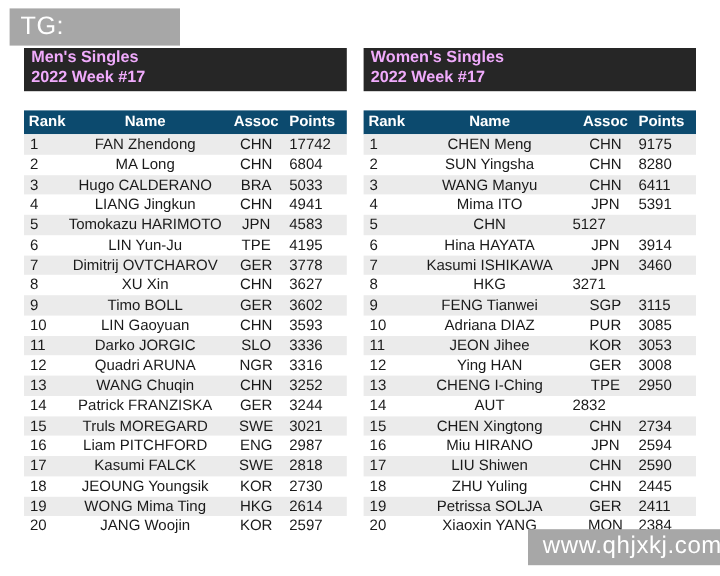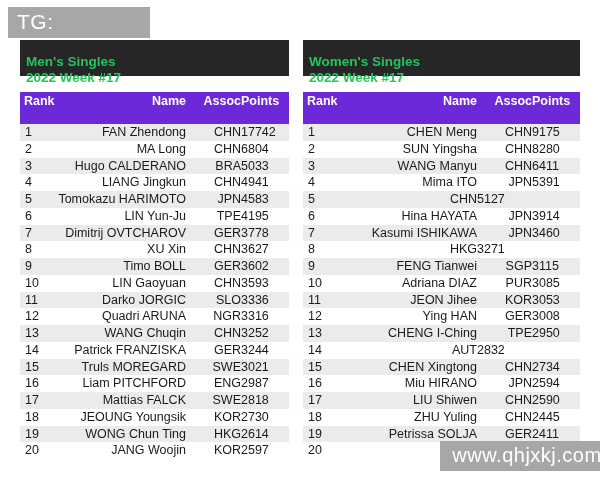--- a/index.html
+++ b/index.html
@@ -13,39 +13,39 @@
   .wm-top { left:8px; top:7px; width:142px; height:31px;
             line-height:30px; padding-left:9px; }
   .wm-bottom { left:440px; top:441px; width:174px; height:30px;
                line-height:29px; text-align:center; font-size:20px; }
 
   
   .section { position:absolute; top:40px; }
   .section.men   { left:20px;  width:269px; }
   .section.women { left:303px; width:277px; }
 
-  .title-box { background:#262626; color:#22c55e; height:36px;
-               padding:14px 0 0 6px; }
+  .title-box { background:#262626; color:#f0abfc; height:36px;
+               padding:0 0 0 6px; }
   .title-box .line { font-weight:700; font-size:13.5px; line-height:16px;
                      white-space:nowrap; }
 
   .grid-row { display:grid; grid-template-columns:36px 1fr 55px 48px; }
 
-  .thead { margin-top:16px; background:#6d28d9; color:#ffffff;
-           height:32px; line-height:18px; font-size:12.5px; font-weight:700; }
+  .thead { margin-top:16px; background:#0c4a6e; color:#ffffff;
+           height:20px; line-height:18px; font-size:12.5px; font-weight:700; }
   .thead .c-rank { padding-left:4px; }
 
   .tbody { background:#ffffff; }
   .trow { height:16.75px; line-height:16.75px; font-size:12.5px;
           color:#1a1a1a; overflow:hidden; }
   .trow:nth-child(odd) { background:#ebebeb; }
 
   .c-rank   { padding-left:5px; text-align:left; }
-  .c-name   { text-align:right; white-space:nowrap; overflow:hidden; }
-  .c-assoc  { text-align:right; }
+  .c-name   { text-align:center; white-space:nowrap; overflow:hidden; }
+  .c-assoc  { text-align:center; }
   .c-points { padding-right:3px; white-space:nowrap; }
 </style>
 </head>
 <body>
 
 <div class="stage">
 
   <div class="wm wm-top">TG: MYYJJPP</div>
 
   <div class="section men">
@@ -151,33 +151,33 @@
           <div class="c-points">3021</div>
         </div>
         <div class="trow grid-row">
           <div class="c-rank">16</div>
           <div class="c-name">Liam PITCHFORD</div>
           <div class="c-assoc">ENG</div>
           <div class="c-points">2987</div>
         </div>
         <div class="trow grid-row">
           <div class="c-rank">17</div>
-          <div class="c-name">Mattias FALCK</div>
+          <div class="c-name">Kasumi FALCK</div>
           <div class="c-assoc">SWE</div>
           <div class="c-points">2818</div>
         </div>
         <div class="trow grid-row">
           <div class="c-rank">18</div>
           <div class="c-name">JEOUNG Youngsik</div>
           <div class="c-assoc">KOR</div>
           <div class="c-points">2730</div>
         </div>
         <div class="trow grid-row">
           <div class="c-rank">19</div>
-          <div class="c-name">WONG Chun Ting</div>
+          <div class="c-name">WONG Mima Ting</div>
           <div class="c-assoc">HKG</div>
           <div class="c-points">2614</div>
         </div>
         <div class="trow grid-row">
           <div class="c-rank">20</div>
           <div class="c-name">JANG Woojin</div>
           <div class="c-assoc">KOR</div>
           <div class="c-points">2597</div>
         </div>
       </div>
@@ -301,20 +301,21 @@
           <div class="c-points">2445</div>
         </div>
         <div class="trow grid-row">
           <div class="c-rank">19</div>
           <div class="c-name">Petrissa SOLJA</div>
           <div class="c-assoc">GER</div>
           <div class="c-points">2411</div>
         </div>
         <div class="trow grid-row">
           <div class="c-rank">20</div>
+          <div class="c-name">Xiaoxin YANG</div>
           <div class="c-assoc">MON</div>
           <div class="c-points">2384</div>
         </div>
       </div>
   </div>
 
   <div class="wm wm-bottom">www.qhjxkj.com</div>
 
 </div>
 

